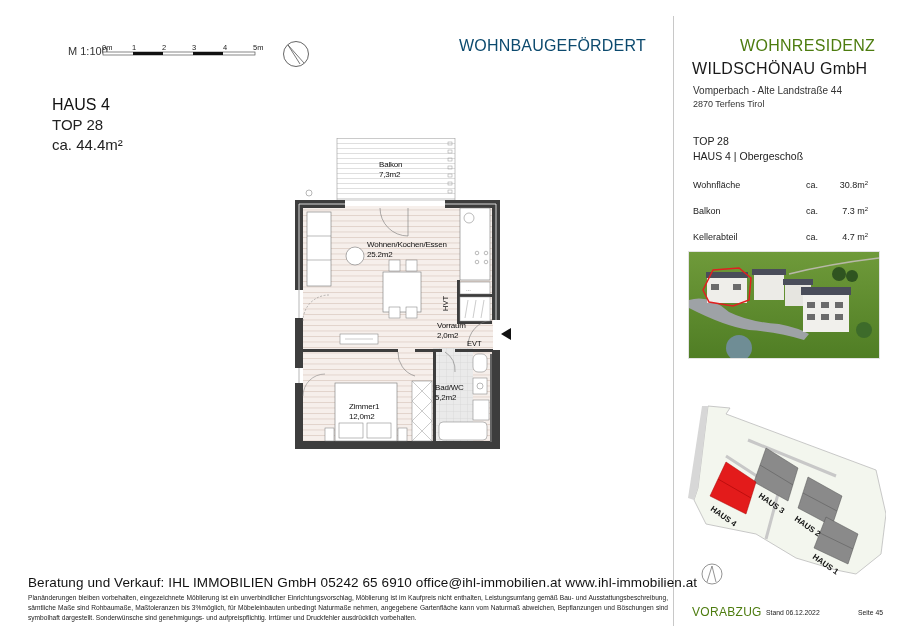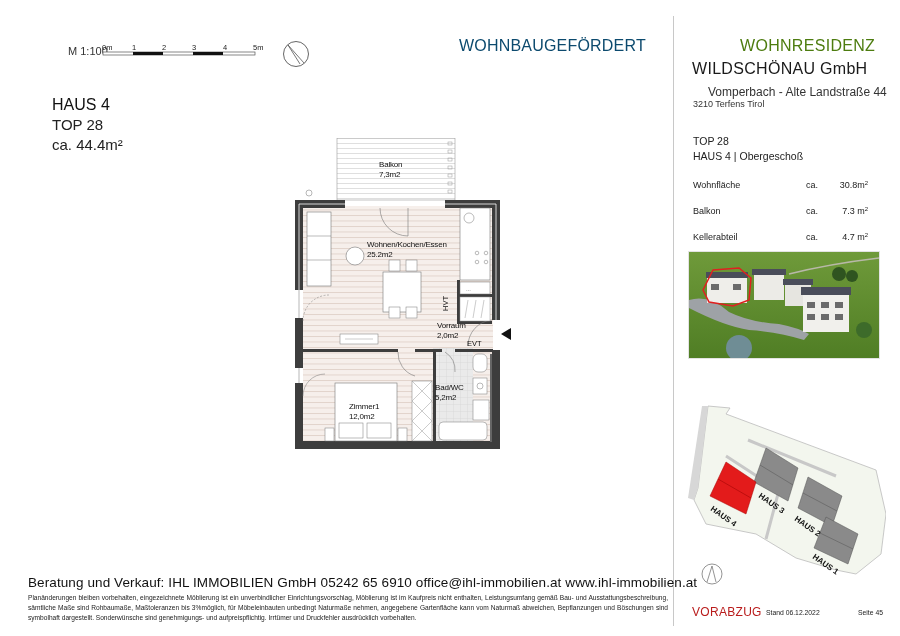--- a/index.html
+++ b/index.html
@@ -17,39 +17,39 @@
   .unit-top  { left: 52px; top: 116px; font-size: 15px; color: #222; }
   .unit-area { left: 52px; top: 136px; font-size: 15px; color: #222; }
 
   .funded { left: 459px; top: 37px; font-size: 16px; color: #0c4a6e; letter-spacing: 0.2px; }
 
   .divider { left: 673px; top: 16px; width: 1px; height: 610px; background: #c8c8c8; }
 
   
   .company-1 { left: 692px; top: 37px; font-size: 16px; color: #4d7c0f; letter-spacing: 0.3px; margin-left: 48px; }
   .company-2 { left: 692px; top: 60px; font-size: 16px; color: #1a1a1a; letter-spacing: 0.3px; }
-  .addr-1 { left: 693px; top: 85px; font-size: 12px; color: #333; margin-left: 15px; }
+  .addr-1 { left: 693px; top: 85px; font-size: 10px; color: #333; }
   .addr-2 { left: 693px; top: 99px; font-size: 9px; color: #333; }
 
   .info-top  { left: 693px; top: 135px; font-size: 10.5px; color: #222; }
   .info-haus { left: 693px; top: 150px; font-size: 10.5px; color: #222; }
   .info-table { left: 693px; top: 165px; width: 175px; font-size: 9px; color: #222; }
   .info-row { display: flex; height: 11px; line-height: 11px; margin-top: 15px; }
   .info-row .lbl { width: 113px; }
   .info-row .ca { width: 20px; }
   .info-row .val { width: 42px; text-align: right; }
   .info-row sup { font-size: 6px; vertical-align: top; line-height: 6px; }
 
   .rendering { left: 688px; top: 251px; width: 192px; height: 108px; overflow: hidden; border: 1px solid #e3e3e3; }
   .siteplan { left: 686px; top: 404px; width: 200px; height: 190px; }
 
   
   .contact-line { left: 28px; top: 575px; font-size: 13.5px; color: #111; white-space: nowrap; letter-spacing: 0.1px; }
   .disclaimer { left: 28px; top: 593px; width: 640px; font-size: 6.6px; line-height: 9.8px; color: #222; text-align: justify; }
-  .draft { left: 692px; top: 605px; font-size: 12px; color: #b91c1c; letter-spacing: 0.3px; }
+  .draft { left: 692px; top: 605px; font-size: 12px; color: #4d7c0f; letter-spacing: 0.3px; }
   .stand { left: 766px; top: 609px; font-size: 6.8px; color: #222; }
   .page  { left: 858px; top: 609px; font-size: 6.8px; color: #222; }
 
   
   .floorplan { left: 285px; top: 138px; width: 230px; height: 320px; }
   .room-label { position: absolute; font-size: 8px; line-height: 10px; color: #111; white-space: nowrap; letter-spacing: -0.2px; }
 </style>
 </head>
 <body>
 
@@ -215,21 +215,21 @@
     <div>Bad/WC</div>
       <div>5,2m2</div>
   </div>
 </div>
 
 <div class="abs divider"></div>
 
 <div class="abs company-1">WOHNRESIDENZ</div>
 <div class="abs company-2">WILDSCHÖNAU GmbH</div>
 <div class="abs addr-1">Vomperbach - Alte Landstraße 44</div>
-<div class="abs addr-2">3210 Terfens Tirol</div>
+<div class="abs addr-2">2870 Terfens Tirol</div>
 
 <div class="abs info-top">TOP 28</div>
 <div class="abs info-haus">HAUS 4 | Obergeschoß</div>
 <div class="abs info-table">
   <div class="info-row">
     <span class="lbl">Wohnfläche</span>
     <span class="ca">ca.</span>
     <span class="val"><span>30.8m</span><sup>2</sup></span>
   </div>
   <div class="info-row">

